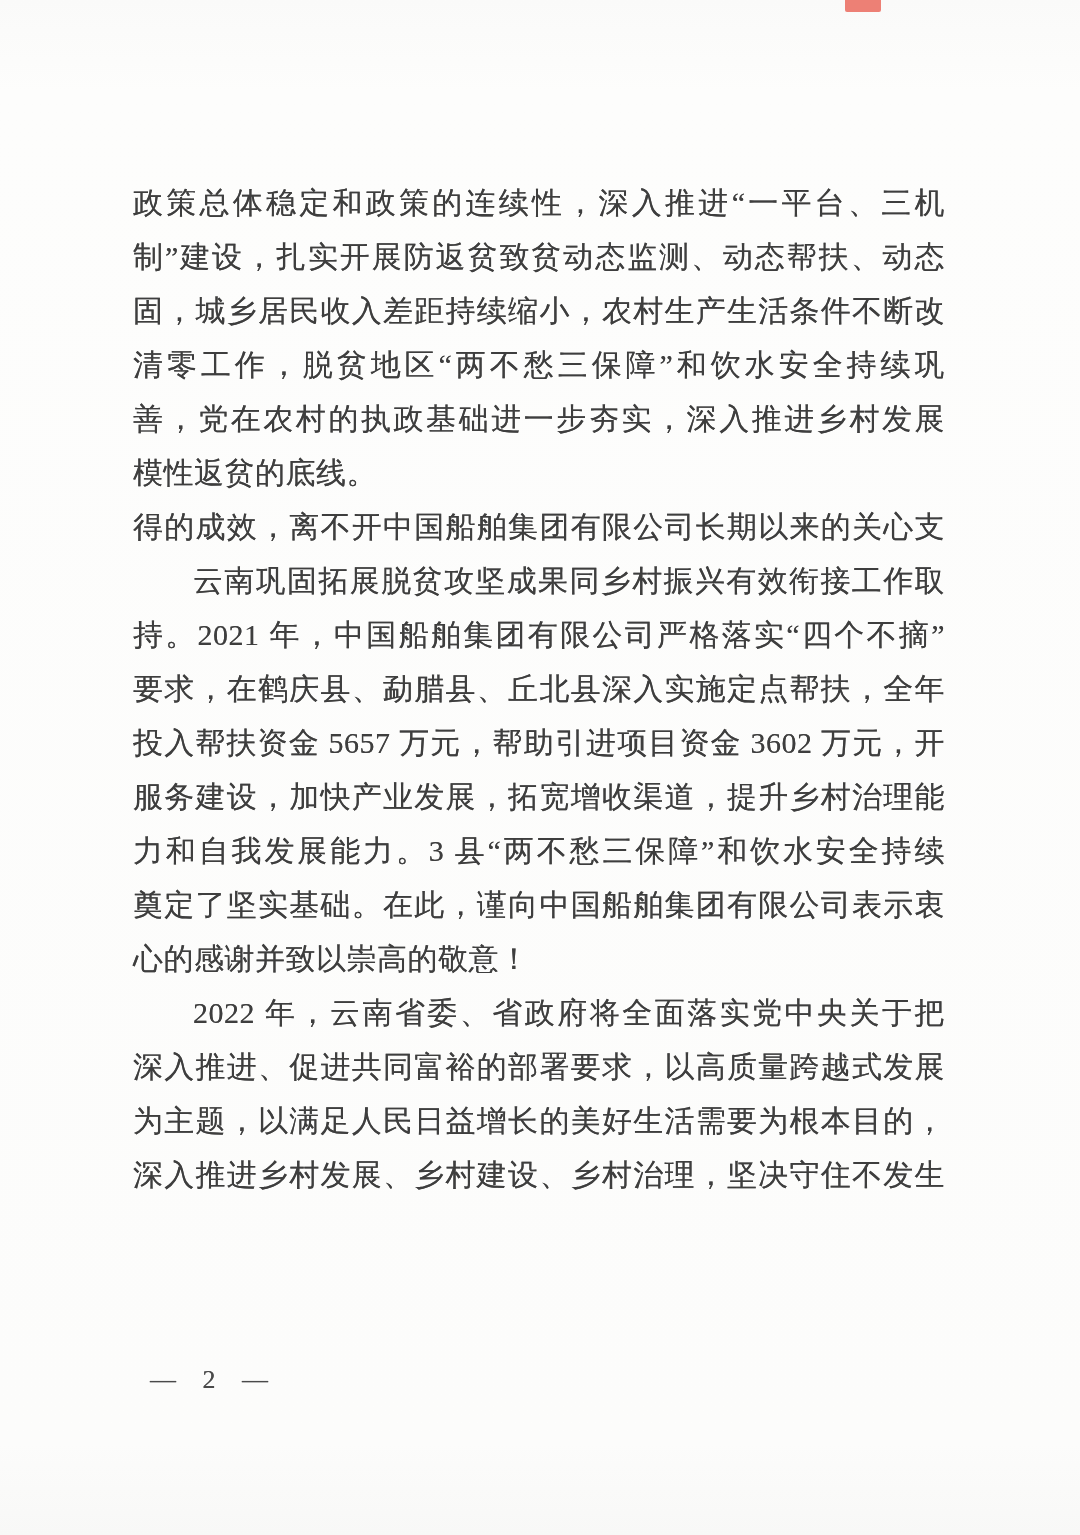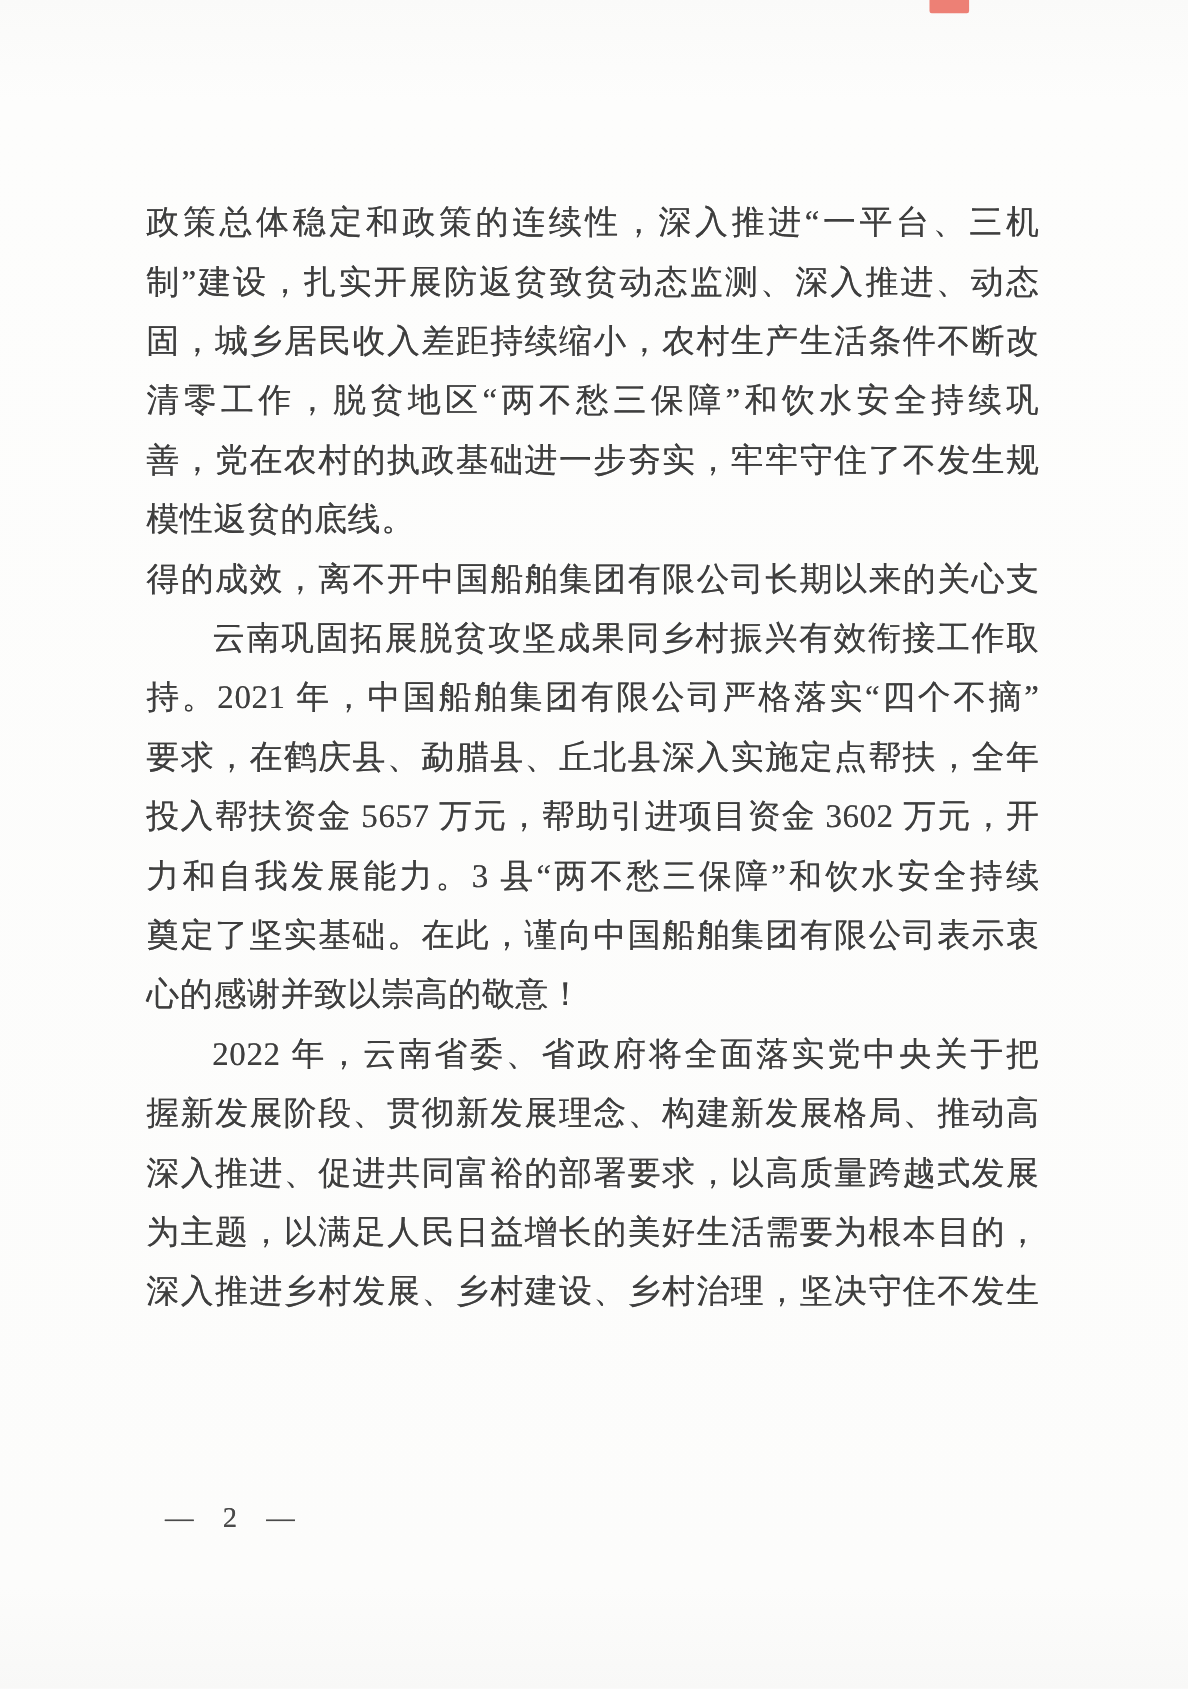--- a/index.html
+++ b/index.html
@@ -65,35 +65,35 @@
 </style>
 </head>
 <body>
 
 <div class="scan-page">
 
   <div class="stamp-fragment"></div>
 
   <div class="text-block">
     <div class="line">政策总体稳定和政策的连续性，深入推进“一平台、三机</div>
-    <div class="line">制”建设，扎实开展防返贫致贫动态监测、深入推进、动态</div>
+    <div class="line">制”建设，扎实开展防返贫致贫动态监测、动态帮扶、动态</div>
     <div class="line">固，城乡居民收入差距持续缩小，农村生产生活条件不断改</div>
     <div class="line">清零工作，脱贫地区“两不愁三保障”和饮水安全持续巩</div>
-    <div class="line">善，党在农村的执政基础进一步夯实，牢牢守住了不发生规</div>
+    <div class="line">善，党在农村的执政基础进一步夯实，深入推进乡村发展</div>
     <div class="line end">模性返贫的底线。</div>
     <div class="line">得的成效，离不开中国船舶集团有限公司长期以来的关心支</div>
     <div class="line indent">云南巩固拓展脱贫攻坚成果同乡村振兴有效衔接工作取</div>
     <div class="line">持。2021 年，中国船舶集团有限公司严格落实“四个不摘”</div>
     <div class="line">要求，在鹤庆县、勐腊县、丘北县深入实施定点帮扶，全年</div>
     <div class="line">投入帮扶资金 5657 万元，帮助引进项目资金 3602 万元，开</div>
+    <div class="line">服务建设，加快产业发展，拓宽增收渠道，提升乡村治理能</div>
     <div class="line">力和自我发展能力。3 县“两不愁三保障”和饮水安全持续</div>
     <div class="line">奠定了坚实基础。在此，谨向中国船舶集团有限公司表示衷</div>
     <div class="line end">心的感谢并致以崇高的敬意！</div>
     <div class="line indent">2022 年，云南省委、省政府将全面落实党中央关于把</div>
-    <div class="line">握新发展阶段、贯彻新发展理念、构建新发展格局、推动高</div>
     <div class="line">深入推进、促进共同富裕的部署要求，以高质量跨越式发展</div>
     <div class="line">为主题，以满足人民日益增长的美好生活需要为根本目的，</div>
     <div class="line">深入推进乡村发展、乡村建设、乡村治理，坚决守住不发生</div>
   </div>
 
   <div class="page-number">— 2 —</div>
 
 </div>
 
 </body></html>

